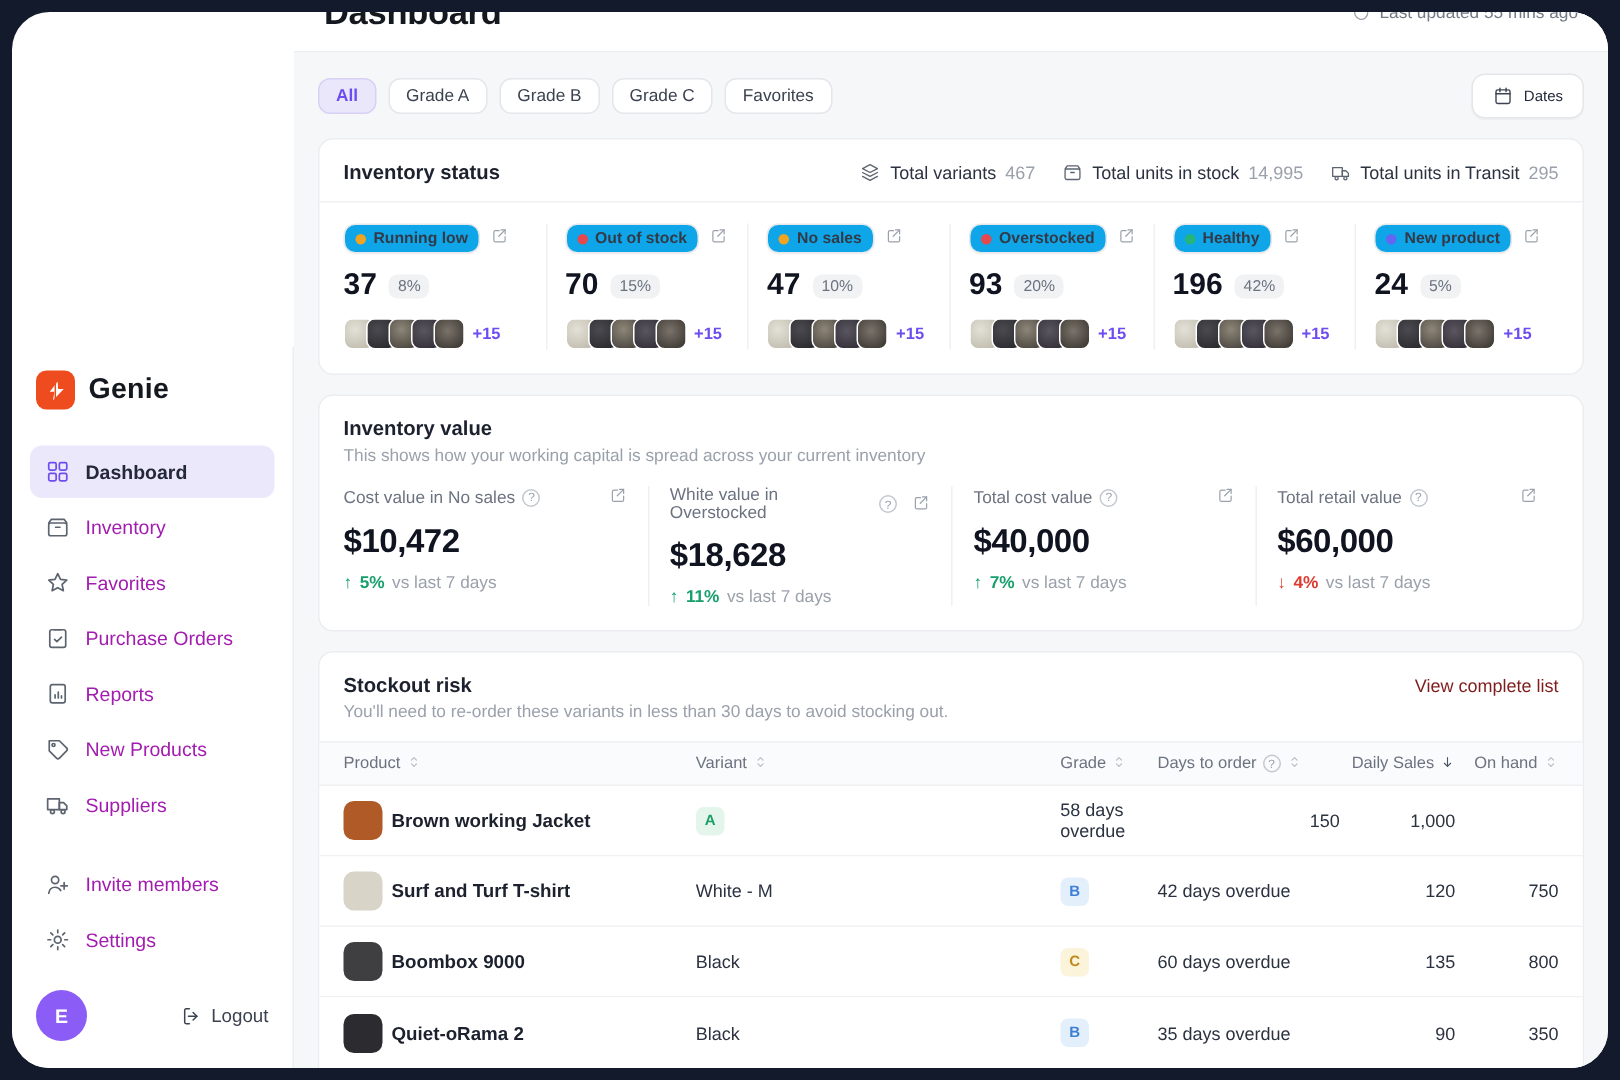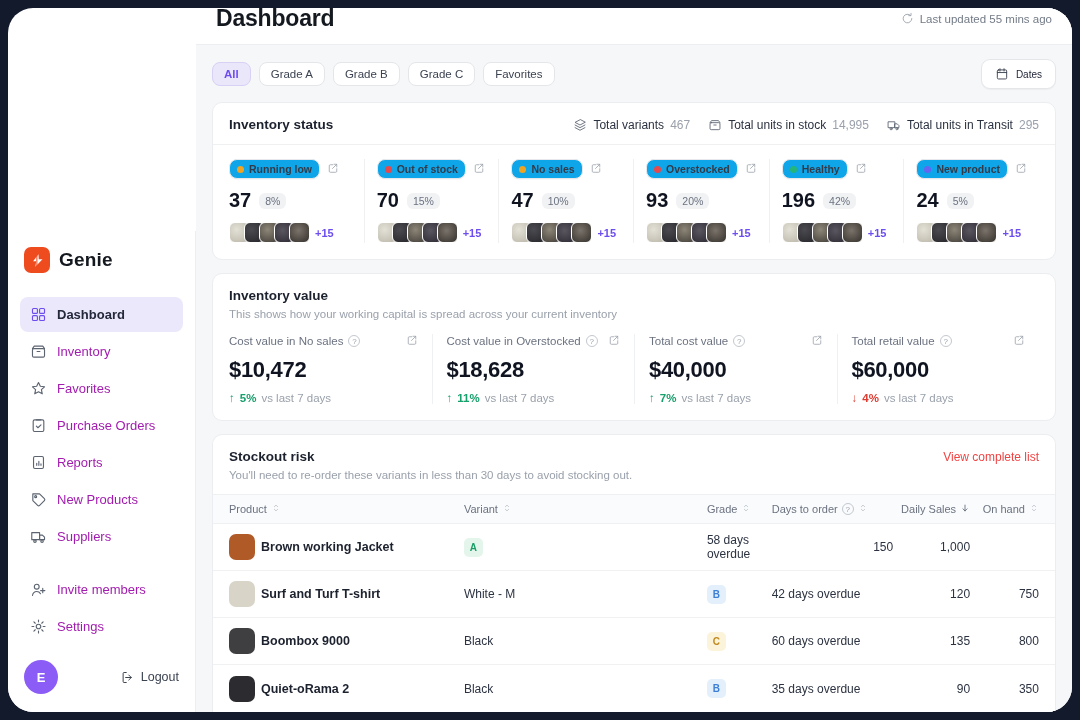--- a/index.html
+++ b/index.html
@@ -89,21 +89,21 @@
   .v-value { font-size:22px; font-weight:700; color:#0f1420; letter-spacing:-.3px; margin-top:9px; }
   .v-delta-row { display:flex; align-items:center; gap:5px; margin-top:9px; font-size:11.5px; }
   .delta { font-weight:700; }
   [data-dir="up"] .delta { color:#17a06b; }
   [data-dir="down"] .delta { color:#dc3b30; }
   .delta-suffix { color:#9aa1ab; }
 
   
   .stockout-card { padding:14px 0 0; margin-bottom:0; border-bottom:none; border-bottom-left-radius:0; border-bottom-right-radius:0; }
   .stockout-head { padding:0 16px; }
-  .view-link { font-size:12px; color:#ef4444; cursor:pointer; }
+  .view-link { font-size:12px; color:#7f1d1d; cursor:pointer; }
   .table { margin-top:13px; }
   .trow, .thead { display:grid; grid-template-columns:29% 30% 8% 15% 9.5% 8.5%; align-items:center; padding:0 16px; }
   .thead { background:#fafbfc; border-top:1px solid #eef0f2; border-bottom:1px solid #eef0f2; height:30px; }
   .th { display:flex; align-items:center; gap:4px; font-size:11px; color:#6b7280; }
   .th.right { justify-content:flex-end; }
   .sort-icon svg { width:10px; height:10px; stroke:#b4bac2; fill:none; stroke-width:1.8; stroke-linecap:round; stroke-linejoin:round; }
   .sort-icon.active svg { stroke:#4b5563; }
   .trow { height:47px; border-bottom:1px solid #f0f1f3; background:#fff; }
   .trow:last-child { border-bottom:none; }
   .p-cell { display:flex; align-items:center; gap:6px; }
@@ -493,21 +493,21 @@
             <div class="v-value">$10,472</div>
             <div class="v-delta-row" data-dir="up">
               <span class="delta">↑</span>
               <span class="delta">5%</span>
               <span class="delta-suffix">vs last 7 days</span>
             </div>
           </div>
 
           <div class="value-col">
             <div class="v-label-row">
-              <span>Cost value in Overstocked</span>
+              <span>White value in Overstocked</span>
               <span class="info-icon">?</span>
               <span class="v-spacer"></span>
               <span class="ext-icon"><svg viewBox="0 0 24 24">
                     <path d="M14 4.5h5.5V10"></path>
                     <path d="M19.5 4.5 11 13"></path>
                     <path d="M19.5 13.5v5a2 2 0 0 1-2 2h-11a2 2 0 0 1-2-2v-11a2 2 0 0 1 2-2h5"></path>
                   </svg></span>
             </div>
             <div class="v-value">$18,628</div>
             <div class="v-delta-row" data-dir="up">

